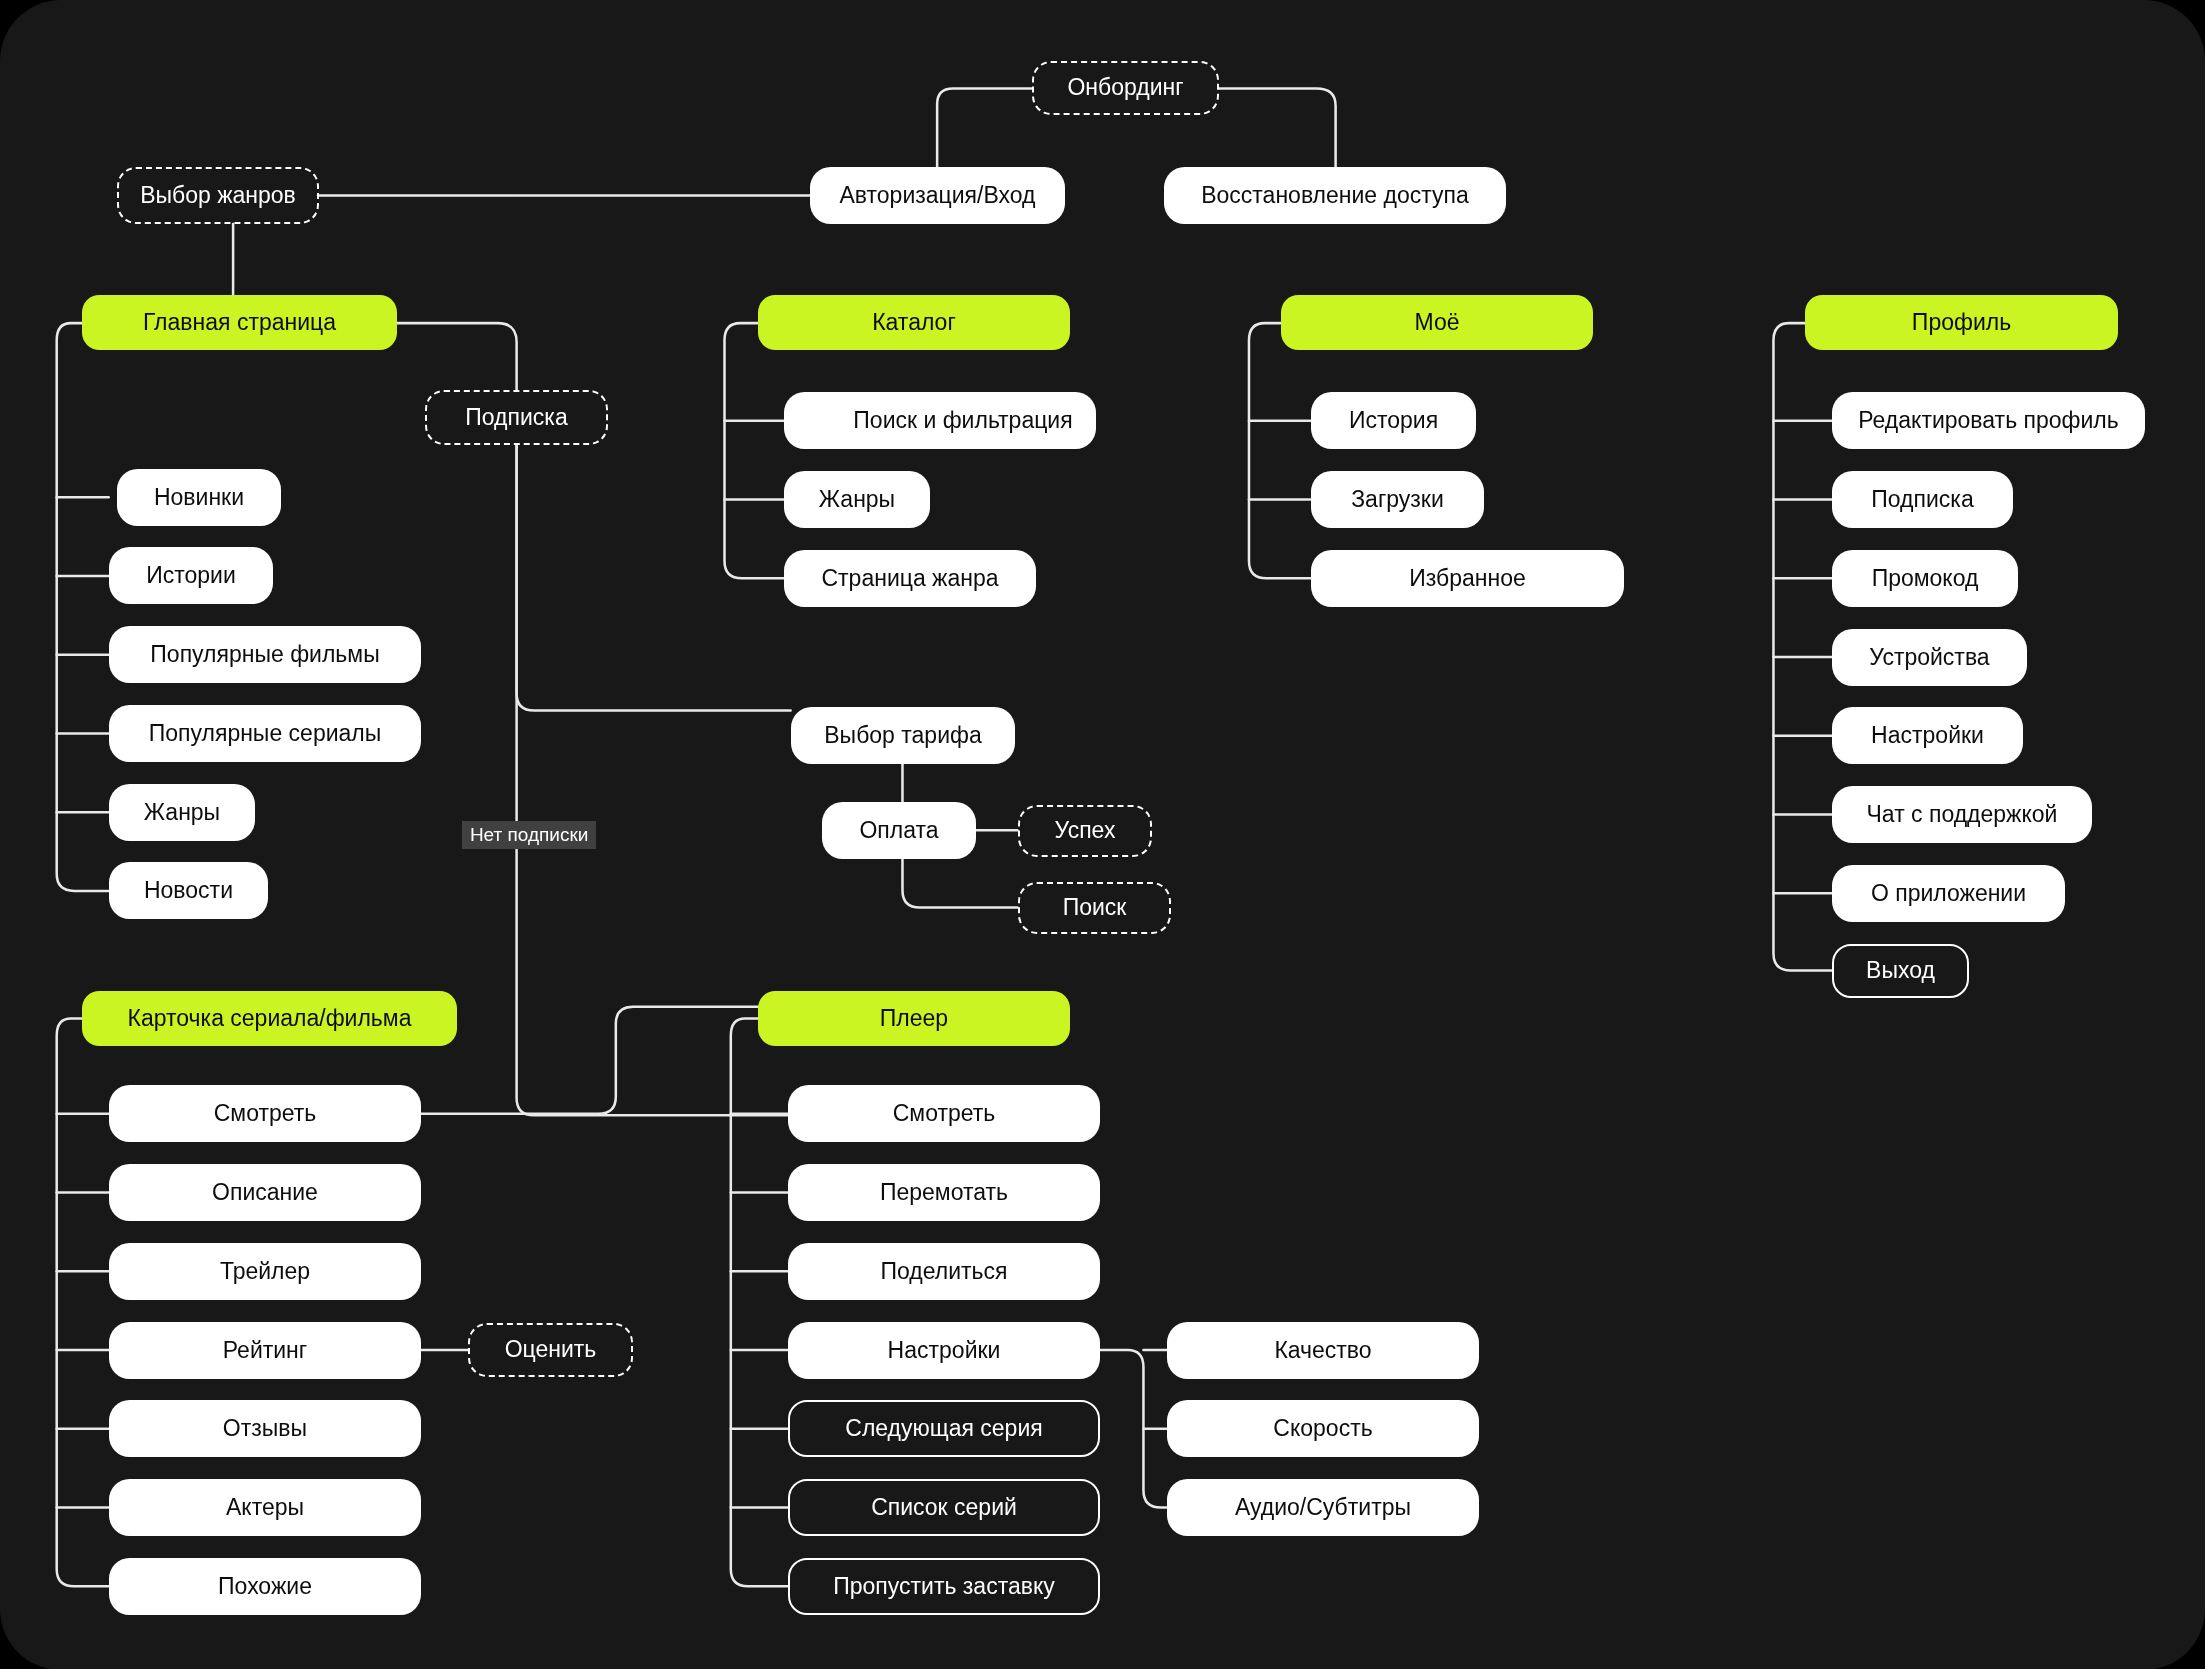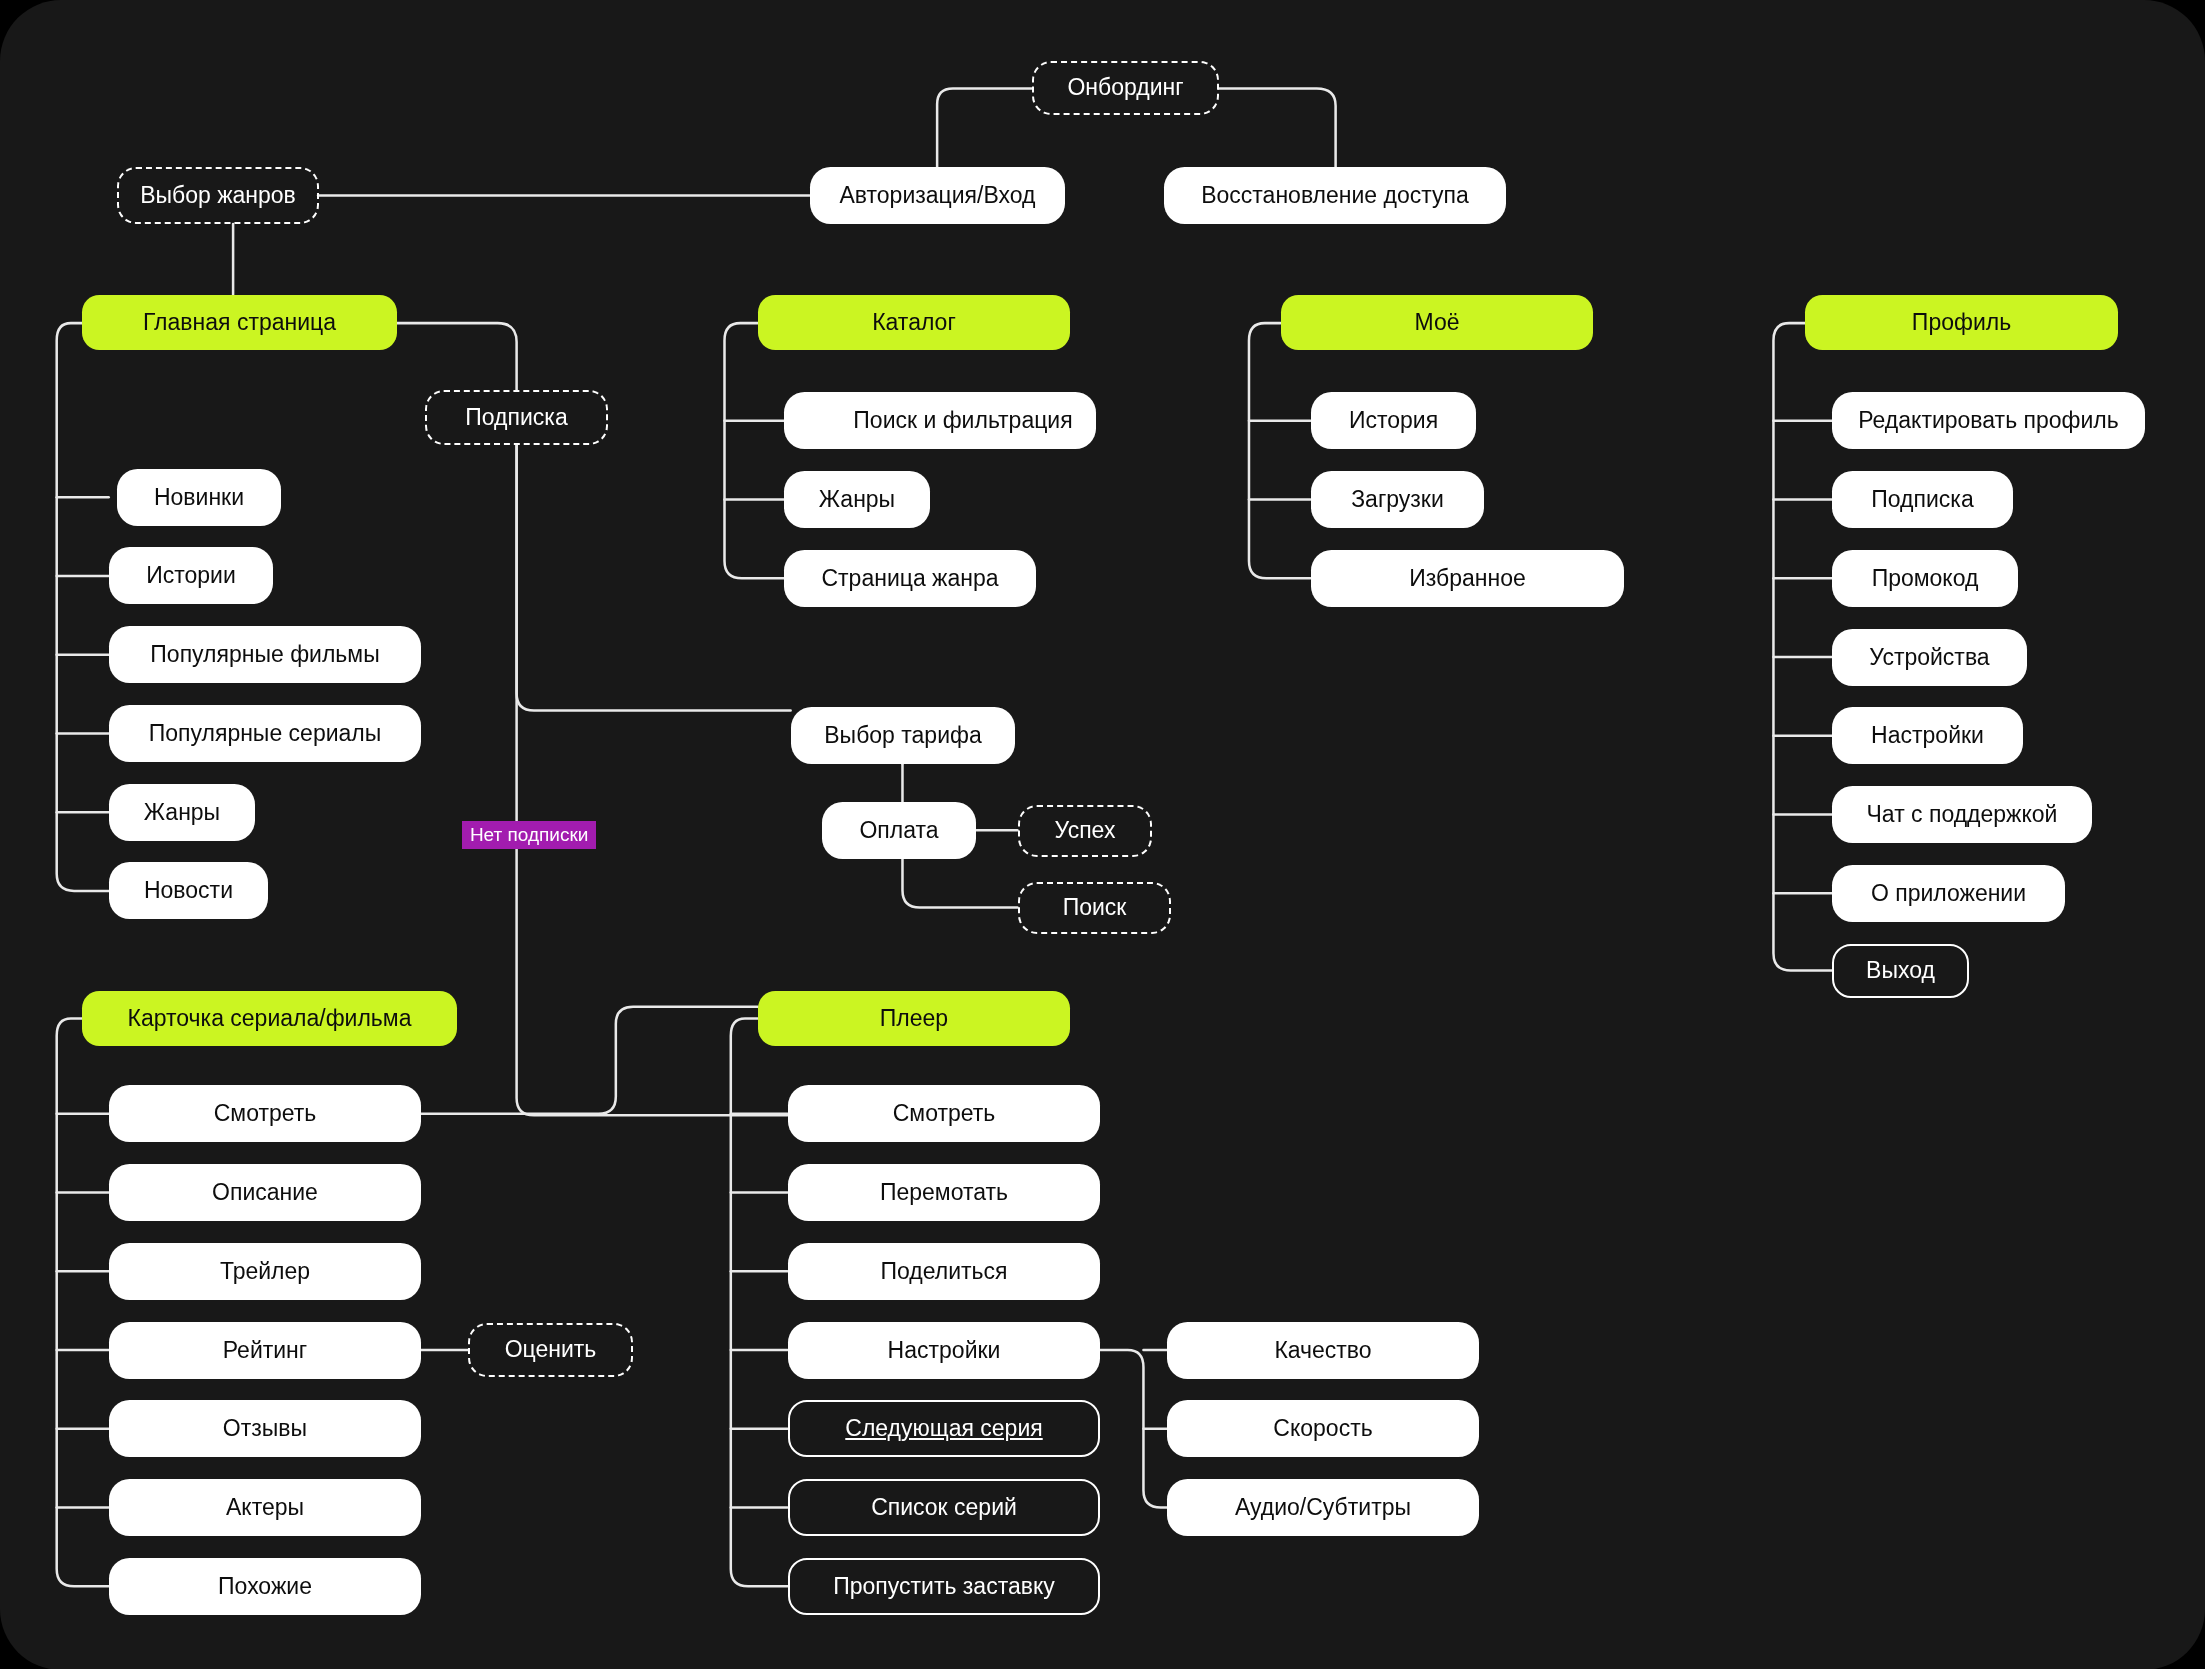--- a/index.html
+++ b/index.html
@@ -6,21 +6,21 @@
   body{width:2205px;height:1670px;font-family:"Liberation Sans","DejaVu Sans",sans-serif;}
   #canvas{position:absolute;left:0;top:0;width:2205px;height:1670px;background:#181818;border-radius:61px;overflow:hidden;}
   svg#wires{position:absolute;left:0;top:0;width:2205px;height:1670px;}
   .node{position:absolute;box-sizing:border-box;display:flex;align-items:center;justify-content:center;
         text-align:center;line-height:1.1;white-space:nowrap;}
   .n-green{background:#cbf522;color:#0d0d0d;border-radius:17.3px;font-size:23px;}
   .n-white{background:#ffffff;color:#0d0d0d;border-radius:20.5px;font-size:23px;}
   .n-dashed{background:transparent;color:#ffffff;border:2.4px dashed #ffffff;border-radius:19px;font-size:23px;}
   .n-outline{background:transparent;color:#ffffff;border:2px solid #ffffff;border-radius:19px;font-size:23px;}
   .edge-label{position:absolute;color:#ffffff;font-size:19px;white-space:nowrap;
-              background:#a21caf;padding:3.2px 7.9px;}
+              background:#404040;padding:3.2px 7.9px;}
 </style>
 </head>
 <body>
 
 <div id="canvas">
 
   <svg id="wires" viewBox="0 0 2800 2120" fill="none" stroke="#e9e9e9" stroke-width="3.2" stroke-linecap="round">
 
     <path d="M1310 112 H1210 Q1190 112 1190 132 V212"></path>
 
@@ -140,21 +140,21 @@
   <div class="node n-white" style="left:109px;top:1400px;width:312px;height:57px;">Отзывы</div>
   <div class="node n-white" style="left:109px;top:1479px;width:312px;height:57px;">Актеры</div>
   <div class="node n-white" style="left:109px;top:1558px;width:312px;height:57px;">Похожие</div>
   <div class="node n-dashed" style="left:468px;top:1323px;width:165px;height:54px;">Оценить</div>
 
   <div class="node n-green" style="left:758px;top:991px;width:312px;height:55px;">Плеер</div>
   <div class="node n-white" style="left:788px;top:1085px;width:312px;height:57px;">Смотреть</div>
   <div class="node n-white" style="left:788px;top:1164px;width:312px;height:57px;">Перемотать</div>
   <div class="node n-white" style="left:788px;top:1243px;width:312px;height:57px;">Поделиться</div>
   <div class="node n-white" style="left:788px;top:1322px;width:312px;height:57px;">Настройки</div>
-  <div class="node n-outline" style="left:788px;top:1400px;width:312px;height:57px;text-decoration:underline;">Следующая серия</div>
+  <div class="node n-outline" style="left:788px;top:1400px;width:312px;height:57px;">Следующая серия</div>
   <div class="node n-outline" style="left:788px;top:1479px;width:312px;height:57px;">Список серий</div>
   <div class="node n-outline" style="left:788px;top:1558px;width:312px;height:57px;">Пропустить заставку</div>
 
   <div class="node n-white" style="left:1167px;top:1322px;width:312px;height:57px;">Качество</div>
   <div class="node n-white" style="left:1167px;top:1400px;width:312px;height:57px;">Скорость</div>
   <div class="node n-white" style="left:1167px;top:1479px;width:312px;height:57px;">Аудио/Субтитры</div>
 
 </div>
 
 

